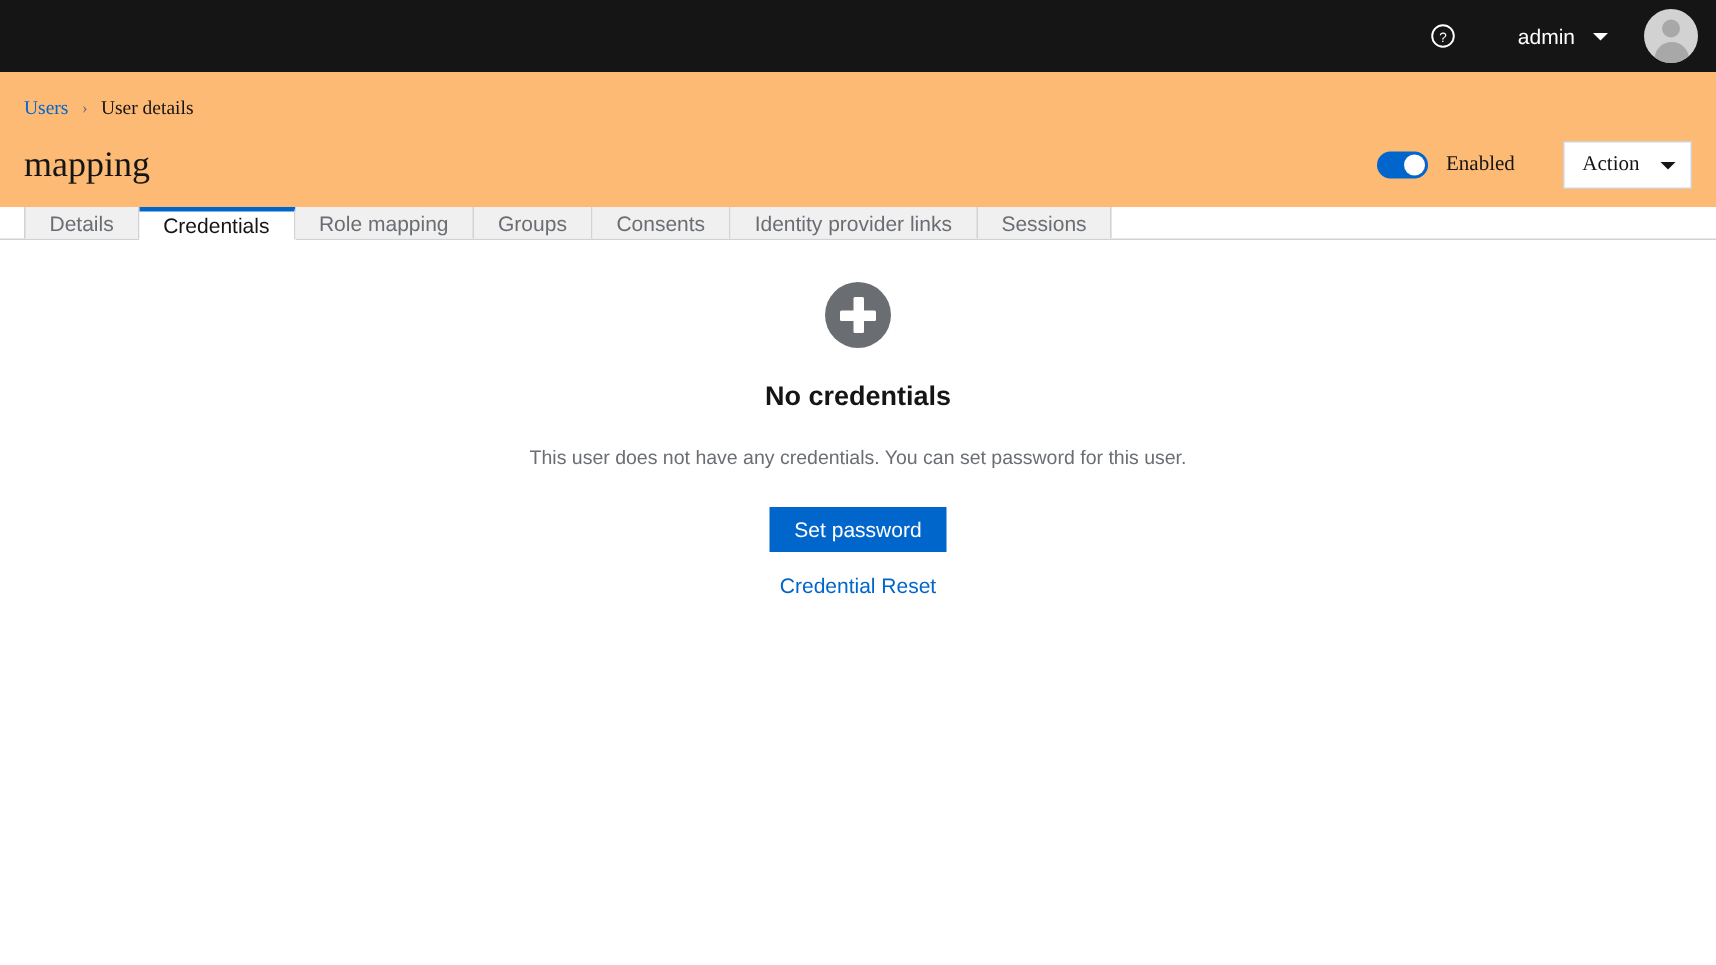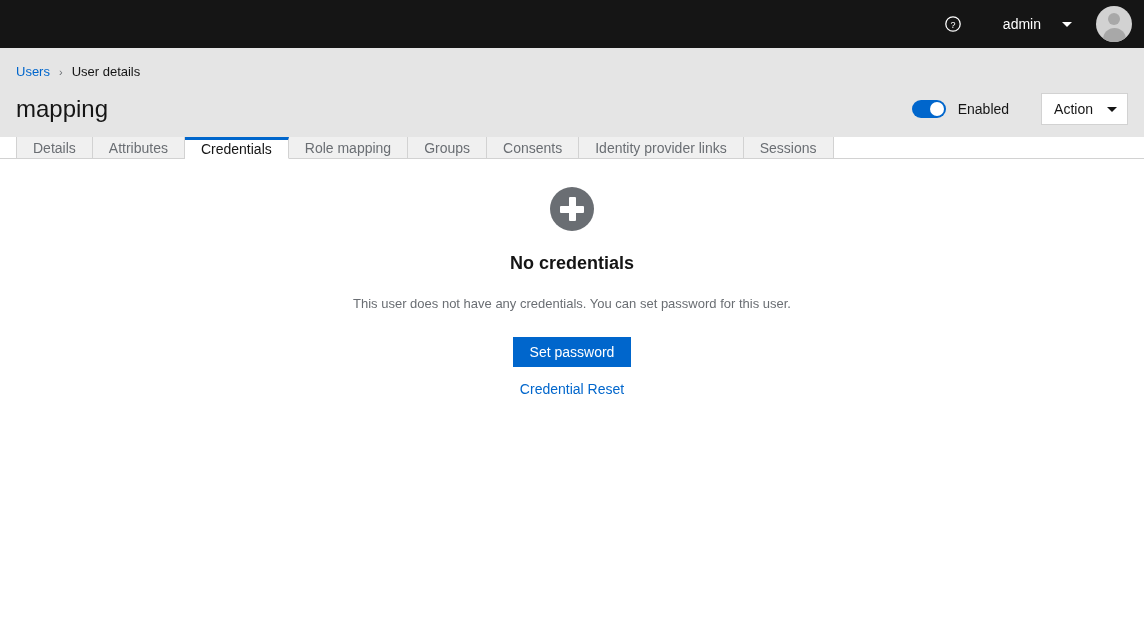--- a/index.html
+++ b/index.html
@@ -23,21 +23,20 @@
   .help-btn {
     width: 36px; height: 36px;
     display: flex; align-items: center; justify-content: center;
     cursor: pointer;
   }
   .help-btn svg { display: block; }
   .user-menu {
     display: flex; align-items: center;
     margin-left: 32px;
     cursor: pointer;
-    gap: 9px;
   }
   .user-name {
     color: #ffffff;
     font-size: 14px;
     line-height: 1;
   }
   .caret-white {
     width: 0; height: 0;
     border-left: 5px solid transparent;
     border-right: 5px solid transparent;
@@ -63,22 +62,23 @@
   .avatar .body {
     position: absolute;
     width: 23px; height: 15px;
     border-radius: 12px 12px 0 0;
     background: #a8a8a8;
     left: 6.5px; top: 22px;
   }
 
   
   .page-header {
-    background: #e5e5e5;
+    background: #fdba74;
     padding: 16px 16px 0 16px;
+    font-family: Liberation Serif, serif;
   }
   .breadcrumb {
     display: flex;
     align-items: center;
     font-size: 13px;
     margin-bottom: 14px;
   }
   .breadcrumb a {
     color: #0066cc;
     text-decoration: none;
@@ -286,21 +286,20 @@
       <div class="action-btn">
         <span>Action</span>
         <span class="caret-dark"></span>
       </div>
     </div>
   </div>
 </div>
 
 <div class="tabs" id="tab-bar">
     <div class="tab">Details</div>
-    <div class="tab">Attributes</div>
     <div class="tab active">Credentials</div>
     <div class="tab">Role mapping</div>
     <div class="tab">Groups</div>
     <div class="tab">Consents</div>
     <div class="tab">Identity provider links</div>
     <div class="tab">Sessions</div>
   </div>
 
 <main class="content">
   <div class="empty-state">

